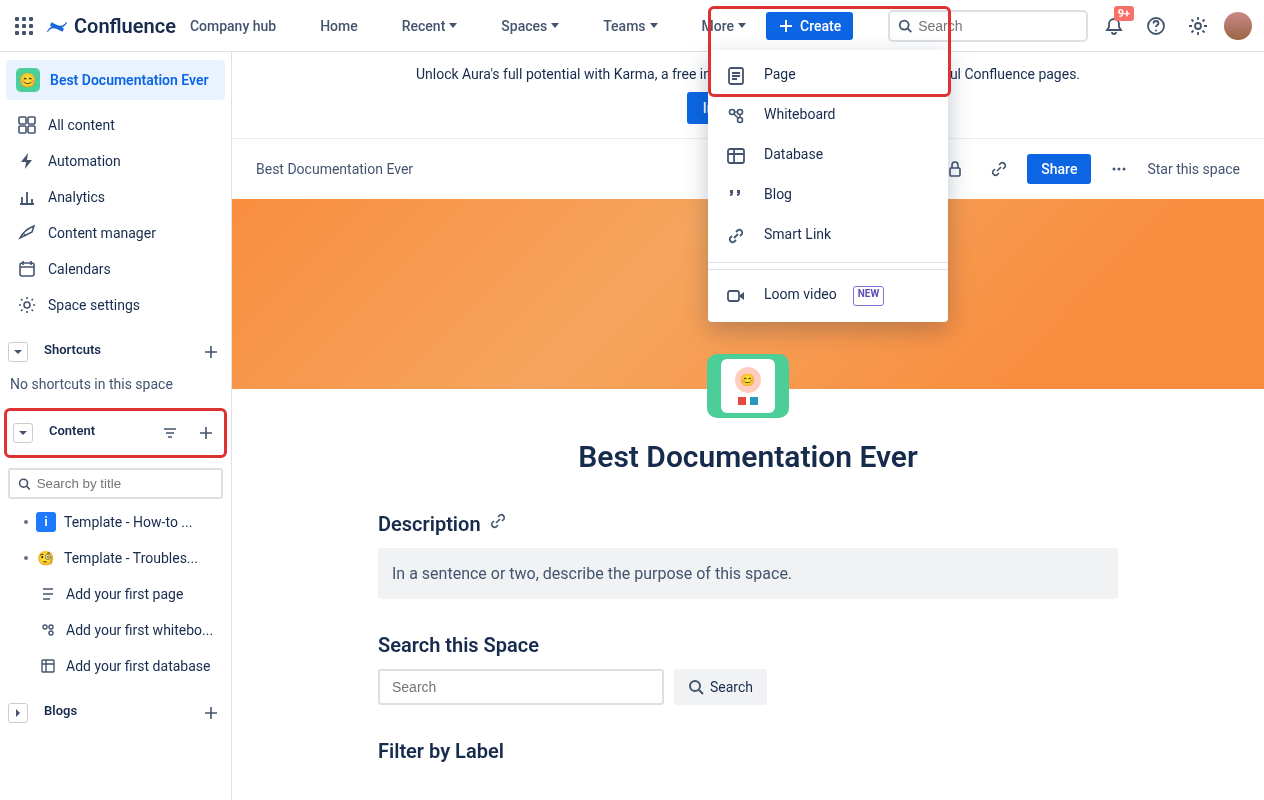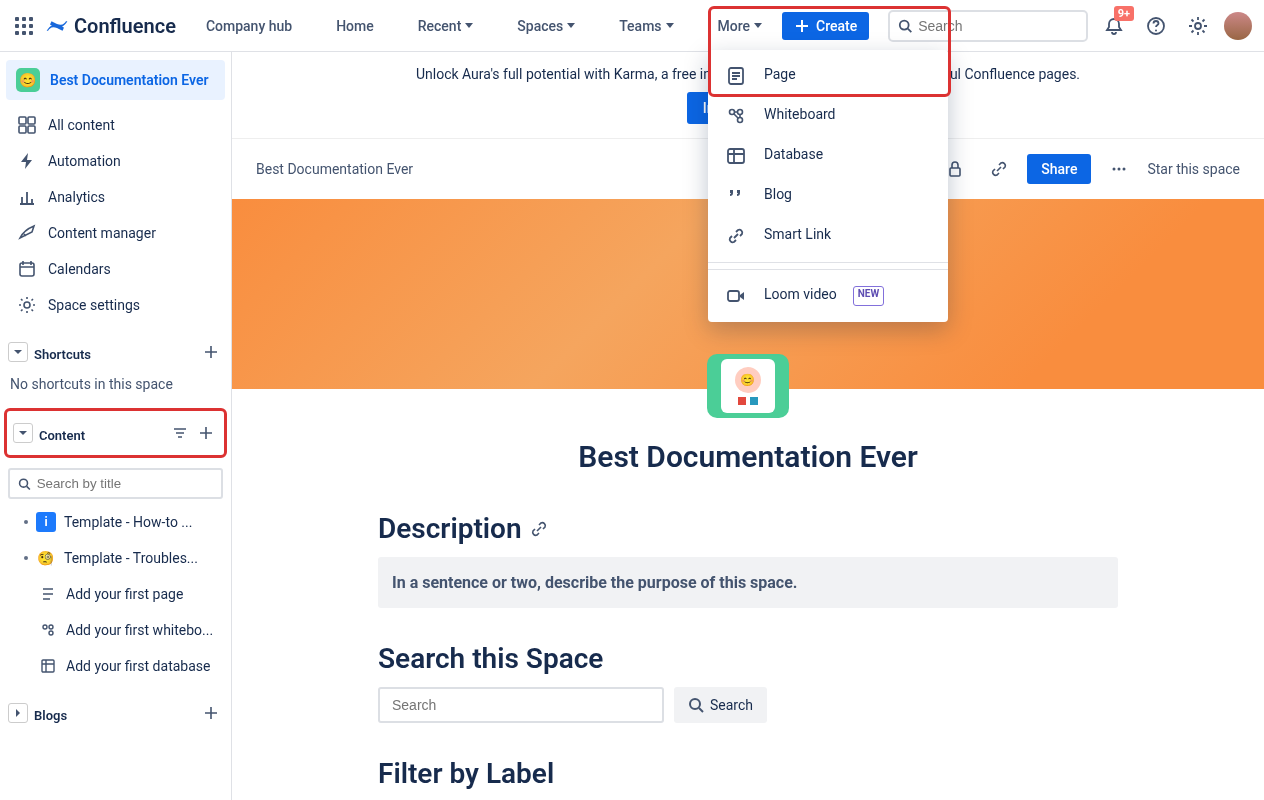--- a/index.html
+++ b/index.html
@@ -1,42 +1,42 @@
 <!DOCTYPE html>
 <html><head>
 <meta charset="utf-8">
 <style>
 * { box-sizing: border-box; margin: 0; padding: 0; }
 body { font-family: -apple-system, BlinkMacSystemFont, "Segoe UI", Roboto, sans-serif; font-size: 14px; color: #172B4D; background: #fff; width: 1264px; height: 800px; overflow: hidden; position: relative; }
 
 
 .topnav { height: 52px; border-bottom: 1px solid #DFE1E6; display: flex; align-items: center; padding: 0 12px; gap: 4px; position: relative; z-index: 100; background: #fff; }
 .app-switcher { width: 24px; height: 24px; display: flex; align-items: center; justify-content: center; margin-right: 6px; }
-.logo { display: flex; align-items: center; gap: 6px; margin-right: 16px; }
+.logo { display: flex; align-items: flex-end; gap: 6px; }
 .logo-text { font-weight: 600; font-size: 20px; color: #172B4D; }
 .nav-items { display: flex; gap: 24px; }
 .nav-item { padding: 6px 10px; border-radius: 3px; cursor: pointer; color: #44546F; display: flex; align-items: center; gap: 4px; font-weight: 500; }
 .chev { width: 0; height: 0; border-left: 4px solid transparent; border-right: 4px solid transparent; border-top: 5px solid #44546F; }
 .create-btn { background: #0C66E4; color: #fff; border-radius: 3px; padding: 6px 12px; display: flex; align-items: center; gap: 6px; font-weight: 500; cursor: pointer; margin-left: 6px; text-align: center; }
 .topnav-right { margin-left: auto; display: flex; align-items: center; gap: 10px; }
 .search-box { display: flex; align-items: center; border: 2px solid #091E4224; border-radius: 5px; height: 32px; padding: 0 8px; width: 200px; gap: 6px; }
 .search-box input { border: none; outline: none; font-size: 14px; width: 100%; }
 .icon-btn { width: 32px; height: 32px; display: flex; align-items: center; justify-content: center; cursor: pointer; position: relative; color: #44546F; }
 .badge { position: absolute; top: -4px; right: -4px; background: #F87168; color: #fff; font-size: 11px; font-weight: 700; padding: 1px 4px; border-radius: 3px; }
 .avatar { width: 28px; height: 28px; border-radius: 50%; background: linear-gradient(#c88,#964); cursor: pointer; }
 
 
 .shell { display: flex; height: calc(800px - 52px); }
 .sidebar { width: 232px; border-right: 1px solid #DFE1E6; padding: 8px 6px; display: flex; flex-direction: column; gap: 2px; overflow-y: auto; }
 .space-header { display: flex; align-items: center; gap: 10px; background: #E9F2FF; border-radius: 4px; padding: 8px 10px; margin-bottom: 6px; }
 .space-icon { width: 24px; height: 24px; border-radius: 5px; background: #4BCE97; display: flex; align-items: center; justify-content: center; color: #fff; font-size: 14px; }
 .space-name { color: #0C66E4; font-weight: 600; font-size: 14px; }
 .side-item { display: flex; align-items: center; gap: 12px; padding: 8px 12px; border-radius: 3px; cursor: pointer; color: #172B4D; }
 .side-icon { width: 18px; flex-shrink: 0; color: #44546F; }
-.section-header { display: flex; align-items: flex-end; gap: 6px; padding: 8px 4px 8px 2px; margin-top: 10px; }
+.section-header { display: flex; align-items: flex-start; gap: 16px; padding: 8px 4px 8px 2px; margin-top: 10px; }
 .section-chev { width: 20px; height: 20px; border: 1px solid #ccc; border-radius: 3px; display: flex; align-items: center; justify-content: center; cursor: pointer; }
 .section-title { font-weight: 600; font-size: 13px; flex: 1; }
 .section-action { width: 20px; height: 20px; display: flex; align-items: center; justify-content: center; cursor: pointer; color: #44546F; }
 .section-note { color: #44546F; padding: 4px 4px 8px; font-size: 14px; }
 .content-highlight { border: 3px solid #DC3232; border-radius: 6px; padding: 4px 4px; margin: 6px -2px 4px; }
 .tree-search { display: flex; align-items: center; gap: 6px; border: 2px solid #091E4224; border-radius: 3px; padding: 6px 8px; margin: 4px 2px; }
 .tree-search input { border: none; outline: none; width: 100%; }
 .tree-item { display: flex; align-items: center; gap: 8px; padding: 7px 6px 7px 18px; cursor: pointer; border-radius: 3px; }
 .dot { width: 4px; height: 4px; background: #626F86; border-radius: 50%; flex-shrink: 0; }
 .page-ico { width: 20px; height: 20px; display: flex; align-items: center; justify-content: center; border-radius: 3px; flex-shrink: 0; }
@@ -52,22 +52,22 @@
 .share-btn { background: #0C66E4; color: #ffffff; padding: 7px 14px; border-radius: 3px; font-weight: 500; cursor: pointer; }
 .star-link { color: #44546F; cursor: pointer; }
 .hero { height: 190px; background: linear-gradient(135deg, #F98D3E, #F5A55E 40%, #F98D3E 80%); position: relative; }
 .hero-icon { position: absolute; left: 50%; transform: translateX(-50%); top: 155px; width: 82px; height: 64px; background: #4BCE97; border-radius: 10px; display: flex; align-items: center; justify-content: center; }
 .hero-face { width: 54px; height: 54px; background: #fff; border-radius: 6px; display: flex; flex-direction: column; align-items: center; justify-content: center; gap: 4px; }
 .face-circle { width: 26px; height: 26px; background: #FFCDC0; border-radius: 50%; display:flex; align-items:center; justify-content:center; font-size:12px; }
 .face-dots { display:flex; gap:4px; }
 .fdot { width:8px; height:8px; }
 .page-body { max-width: 780px; margin: 50px auto 0; padding: 0 20px 40px; }
 .page-title { font-size: 30px; font-weight: 600; text-align: center; margin-bottom: 38px; }
-.h2 { font-size: 28px; font-weight: 600; display: flex; align-items: center; gap: 8px; margin-bottom: 12px; }
-.desc-box { background: #F1F2F4; border-radius: 3px; padding: 16px 14px; margin-bottom: 34px; font-size: 16px; color: #44546F; font-weight: bold; }
+.h2 { font-size: 20px; font-weight: 600; display: flex; gap: 8px; margin-bottom: 12px; }
+.desc-box { background: #F1F2F4; border-radius: 3px; padding: 16px 14px; margin-bottom: 34px; font-size: 16px; color: #44546F; }
 .search-row { display: flex; gap: 10px; margin-top: 12px; margin-bottom: 34px; }
 .search-row input { border: 2px solid #091E4224; border-radius: 3px; padding: 8px 12px; width: 286px; font-size: 14px; outline: none; }
 .search-btn { background: #091E420F; border-radius: 3px; padding: 8px 14px; display: flex; align-items: center; gap: 6px; cursor: pointer; }
 
 
 .dropdown { position: absolute; top: 50px; left: 708px; width: 240px; background: #fff; border-radius: 4px; box-shadow: 0 8px 24px rgba(9,30,66,.25); z-index: 200; padding: 6px 0; }
 .dd-item { display: flex; gap: 16px; padding: 10px 18px; cursor: pointer; }
 .dd-sep { height: 1px; background: #DFE1E6; margin: 6px 0; }
 .dd-icon { width: 22px; color: #44546F; }
 .new-badge { border: 1px solid #8270DB; color: #5E4DB2; font-size: 10px; font-weight: 700; padding: 1px 4px; border-radius: 3px; }

